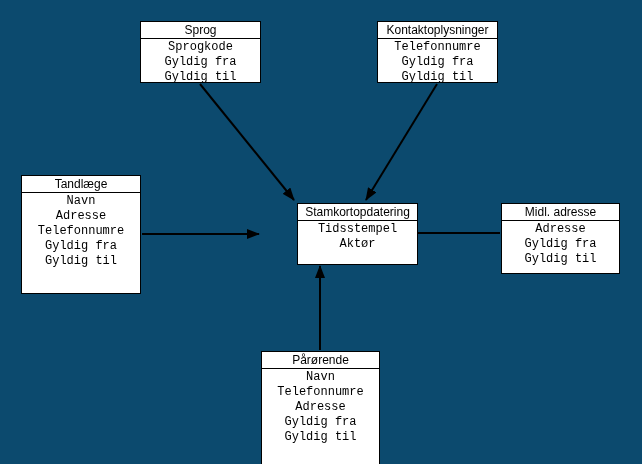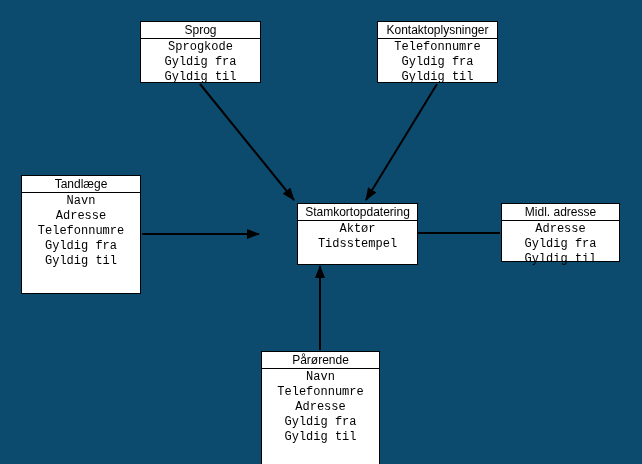--- a/index.html
+++ b/index.html
@@ -47,21 +47,21 @@
     height: 15px;
     line-height: 15px;
     white-space: nowrap;
     font-family: Liberation Mono, monospace;
   }
   
   .e-sprog        { left: 140px; top: 21px;  width: 121px; height: 62px; }
   .e-kontakt      { left: 377px; top: 21px;  width: 121px; height: 62px; }
   .e-tandlaege    { left: 21px;  top: 175px; width: 120px; height: 119px; }
   .e-stamkort     { left: 261px; top: 203px; width: 121px; height: 62px; margin-left: 36px; }
-  .e-midladresse  { left: 501px; top: 203px; width: 119px; height: 59px; }
+  .e-midladresse  { left: 501px; top: 203px; width: 119px; height: 71px; }
   .e-paaroerende  { left: 261px; top: 351px; width: 119px; height: 115px; }
 </style>
 </head>
 <body>
 
 <div class="canvas">
 
   <svg class="connectors" width="642" height="464" viewBox="0 0 642 464" xmlns="http://www.w3.org/2000/svg">
     <defs>
       <marker id="arrowhead" markerUnits="userSpaceOnUse" markerWidth="13" markerHeight="10" refX="12" refY="5" orient="auto">
@@ -100,22 +100,22 @@
       <div class="attr">Adresse</div>
       <div class="attr">Telefonnumre</div>
       <div class="attr">Gyldig fra</div>
       <div class="attr">Gyldig til</div>
     </div>
   </div>
 
   <div class="entity e-stamkort">
     <div class="entity-header">Stamkortopdatering</div>
     <div class="entity-body">
+      <div class="attr">Tidsstempel</div>
       <div class="attr">Aktør</div>
-      <div class="attr">Tidsstempel</div>
     </div>
   </div>
 
   <div class="entity e-midladresse">
     <div class="entity-header">Midl. adresse</div>
     <div class="entity-body">
       <div class="attr">Adresse</div>
       <div class="attr">Gyldig fra</div>
       <div class="attr">Gyldig til</div>
     </div>

